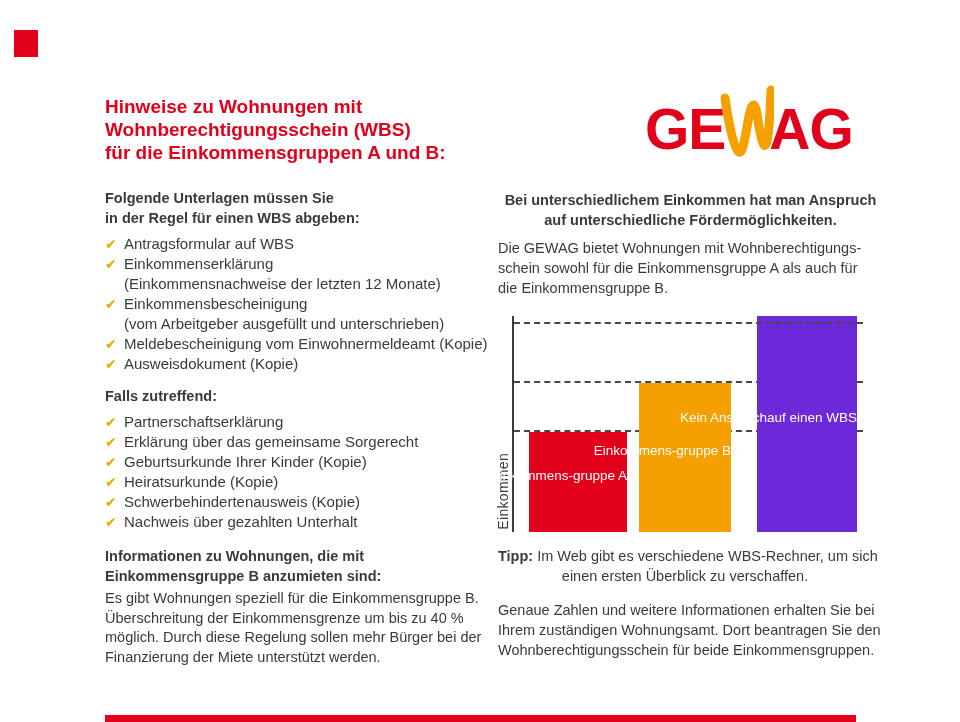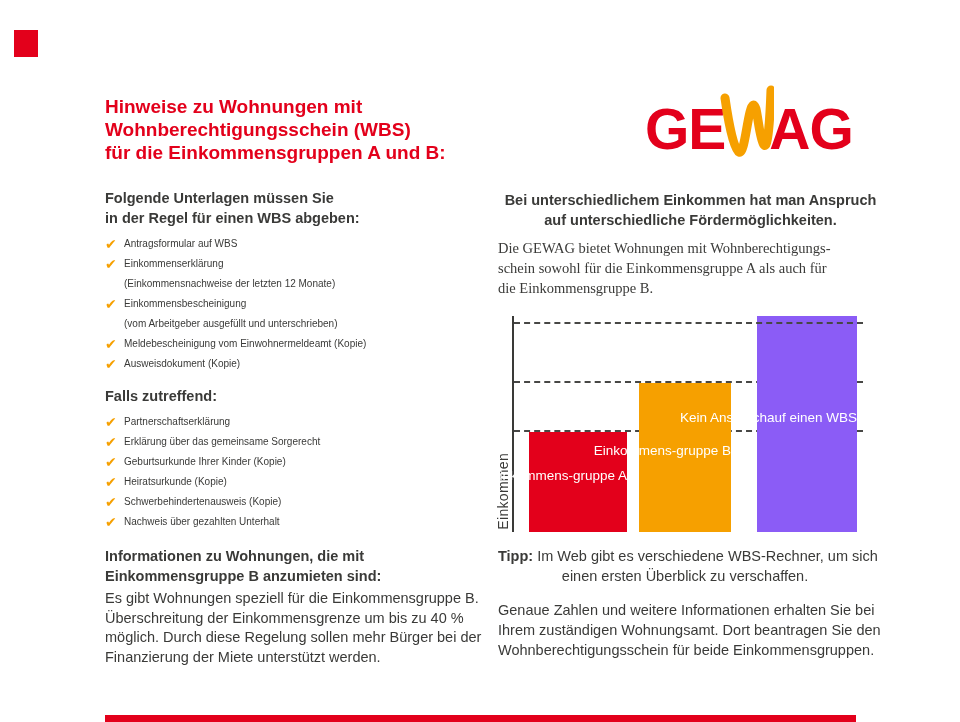--- a/index.html
+++ b/index.html
@@ -17,30 +17,30 @@
 
   
   .left-col{position:absolute;left:105px;top:95px;width:400px;}
   .title{color:#e3001b;font-size:19px;font-weight:700;line-height:23px;margin:0 0 24px 0;}
   .nw{white-space:nowrap;}
   .subhead{font-weight:700;font-size:14.5px;line-height:20px;margin:0 0 6px 0;}
   .checklist{margin:0 0 12px 0;}
   .checklist.second{margin-bottom:14px;}
   .check-item{display:flex;}
   .check{width:19px;flex:none;color:#f6a000;font-size:14px;line-height:20px;}
-  .ci-text,.ci-sub{font-size:10px;line-height:20px;white-space:nowrap;}
+  .ci-text,.ci-sub{font-size:15px;line-height:20px;white-space:nowrap;}
   .ci-sub{margin-left:19px;}
   .falls{font-weight:700;font-size:14.5px;line-height:20px;margin:0 0 6px 0;}
   .info-head{font-weight:700;font-size:14.5px;line-height:20px;margin:0 0 3px 0;}
   .para{font-size:14.5px;line-height:19.5px;margin:0;}
 
   
   .right-col{position:absolute;left:498px;top:190px;width:385px;}
   .r-subhead{font-weight:700;font-size:14.5px;line-height:20px;text-align:center;}
-  .intro{font-size:14.5px;line-height:20px;margin-top:8px;font-family:Liberation Serif, serif;}
+  .intro{font-size:14.5px;line-height:20px;margin-top:8px;}
 
   
   .chart{position:relative;width:365px;height:220px;margin-top:16px;}
   .ylabel{position:absolute;left:-3px;bottom:4px;writing-mode:vertical-rl;transform:rotate(180deg);
           font-size:14px;letter-spacing:.3px;}
   .plot{position:absolute;left:14px;top:2px;right:0;bottom:2px;border-left:2px solid #3a3a38;}
   .dash{position:absolute;left:0;right:0;height:0;border-top:2px dashed #474745;z-index:0;}
   .dash.top{z-index:2;}
   .bar{position:absolute;bottom:0;z-index:1;display:flex;flex-direction:row;
        justify-content:flex-end;align-items:center;padding-bottom:13px;box-sizing:border-box;}
@@ -170,21 +170,21 @@
         <div class="dash top" style="bottom: 96.5%;"></div>
 
         <div class="bar bar-a" style="height: 46.5%; background: rgb(227, 0, 27);">
           <div>Einkommens-</div>
           <div>gruppe A</div>
         </div>
         <div class="bar bar-b" style="height: 69%; background: rgb(246, 160, 0);">
           <div>Einkommens-</div>
           <div>gruppe B</div>
         </div>
-        <div class="bar bar-c" style="height: 100%; background: #8b5cf6;">
+        <div class="bar bar-c" style="height: 100%; background: #6d28d9;">
           <div>Kein Anspruch</div>
           <div>auf einen WBS</div>
         </div>
       </div>
     </div>
 
     <div class="tip">
       <div class="nw"><b>Tipp:</b> <span>Im Web gibt es verschiedene WBS-Rechner, um sich</span></div>
       <div class="nw">einen ersten Überblick zu verschaffen.</div>
     </div>

